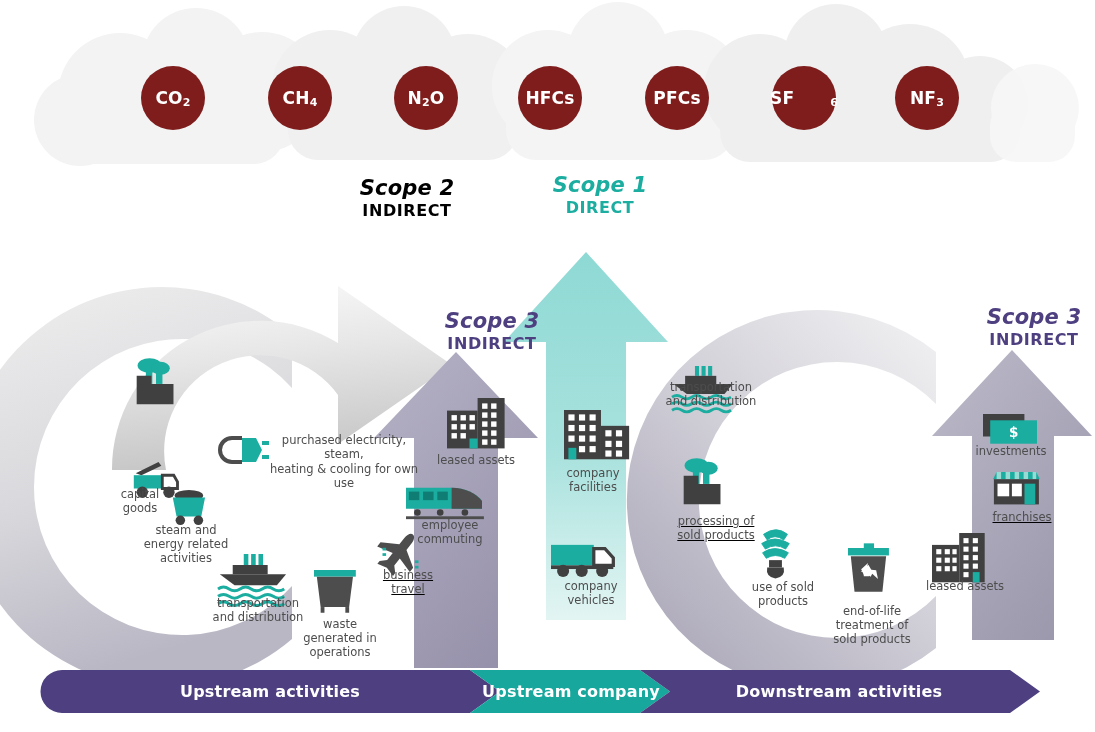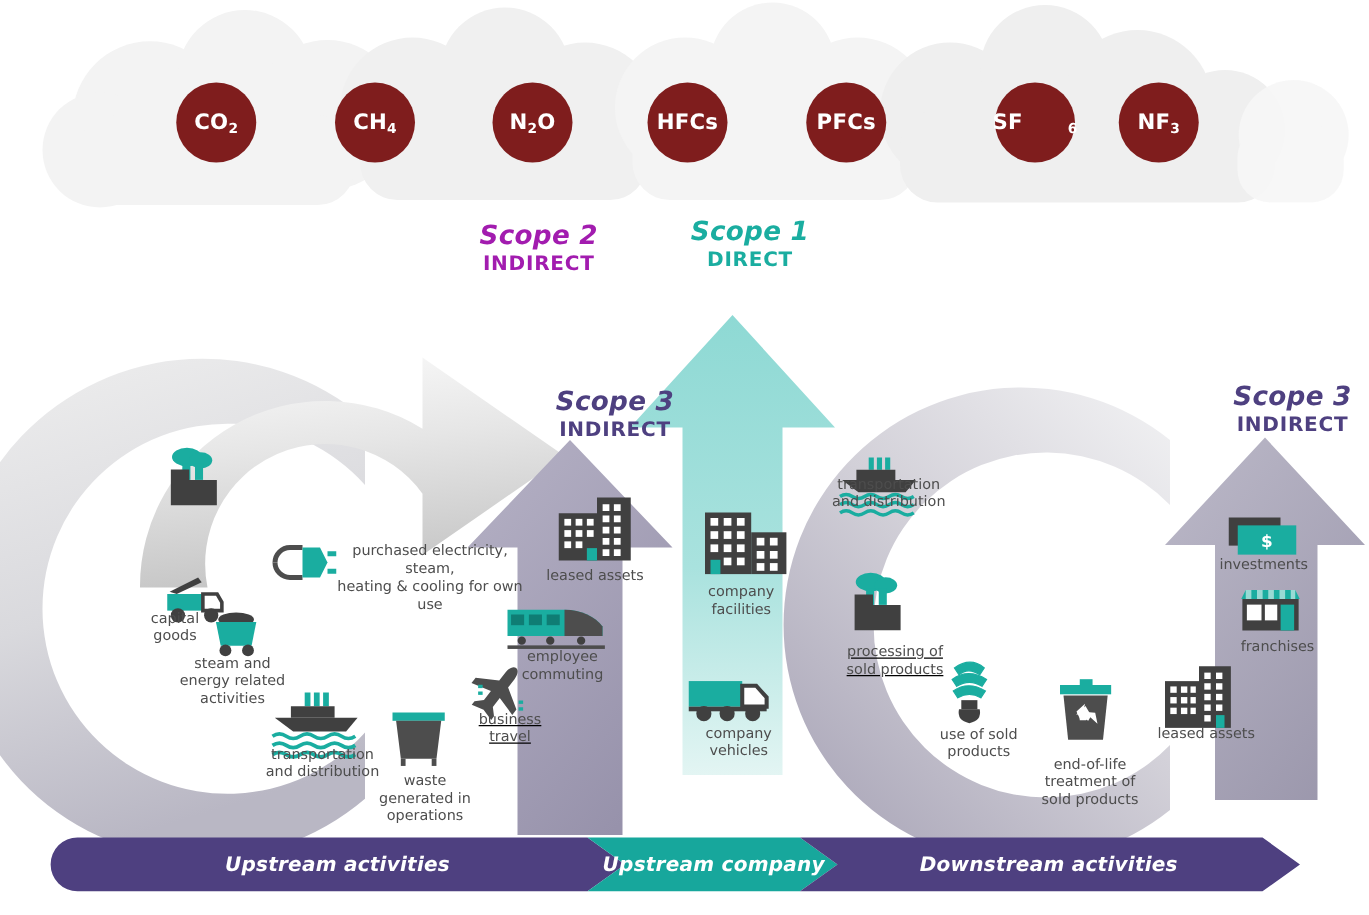--- a/index.html
+++ b/index.html
@@ -38,21 +38,21 @@
   
   .plug-label{
     position:absolute;color:#4d4d4d;font-size:11.5px;line-height:1.25;
     white-space:pre-line;text-align:center;
   }
 
   
   #banner{position:absolute;left:44px;top:670px;width:1008px;height:43px;}
   .band-txt{
     position:absolute;top:0;height:43px;display:flex;align-items:center;justify-content:center;
-    color:#ffffff;font-style:italic;font-weight:bold;font-size:16px;letter-spacing:.2px;
+    color:#ffffff;font-weight:bold;font-size:16px;letter-spacing:.2px;
     pointer-events:none;
   }
 </style>
 </head>
 <body>
 
 <div id="stage">
 
   <svg id="bgsvg" viewBox="0 0 1095 732">
     <defs>
@@ -397,30 +397,30 @@
     <span>N</span>
       <sub>2</sub>
       <span>O</span>
   </div>
   <div class="gas-circle" style="left:518px;top:66px;">
     <span>HFCs</span>
   </div>
   <div class="gas-circle" style="left:645px;top:66px;">
     <span>PFCs</span>
   </div>
-  <div class="gas-circle" style="left:796px;top:66px;gap:36px;">
+  <div class="gas-circle" style="left:772px;top:66px;gap:36px;">
     <span>SF</span>
       <sub>6</sub>
   </div>
   <div class="gas-circle" style="left:895px;top:66px;">
     <span>NF</span>
       <sub>3</sub>
   </div>
 
-  <div class="scope-label" style="left:336px;top:177px;width:190px;color:#a21caf;">
+  <div class="scope-label" style="left:312px;top:177px;width:190px;color:#000000;">
     <span class="ttl">Scope 2</span>
     <span class="sub">INDIRECT</span>
   </div>
 
   <div class="scope-label" style="left:504px;top:174px;width:192px;color:#1aada0;">
     <span class="ttl">Scope 1</span>
     <span class="sub">DIRECT</span>
   </div>
 
   <div class="scope-label" style="left:396px;top:310px;width:192px;color:#4e4080;">
@@ -488,21 +488,21 @@
 products</span>
   </div>
   <div class="item" style="left:820px;top:604px;width:104px;">
     <span class="cap">end-of-life
 treatment of
 sold products</span>
   </div>
   <div class="item" style="left:921px;top:579px;width:88px;">
     <span class="cap">leased assets</span>
   </div>
-  <div class="item" style="left:984px;top:510px;width:76px;">
+  <div class="item" style="left:984px;top:510px;width:76px;text-decoration:underline;">
     <span class="cap">franchises</span>
   </div>
   <div class="item" style="left:965px;top:444px;width:92px;">
     <span class="cap">investments</span>
   </div>
 
   <div id="banner">
     <div class="band-txt" style="left:0px;width:452px;">Upstream activities</div>
     <div class="band-txt" style="left:432px;width:190px;">Upstream company</div>
     <div class="band-txt" style="left:600px;width:390px;">Downstream activities</div>

